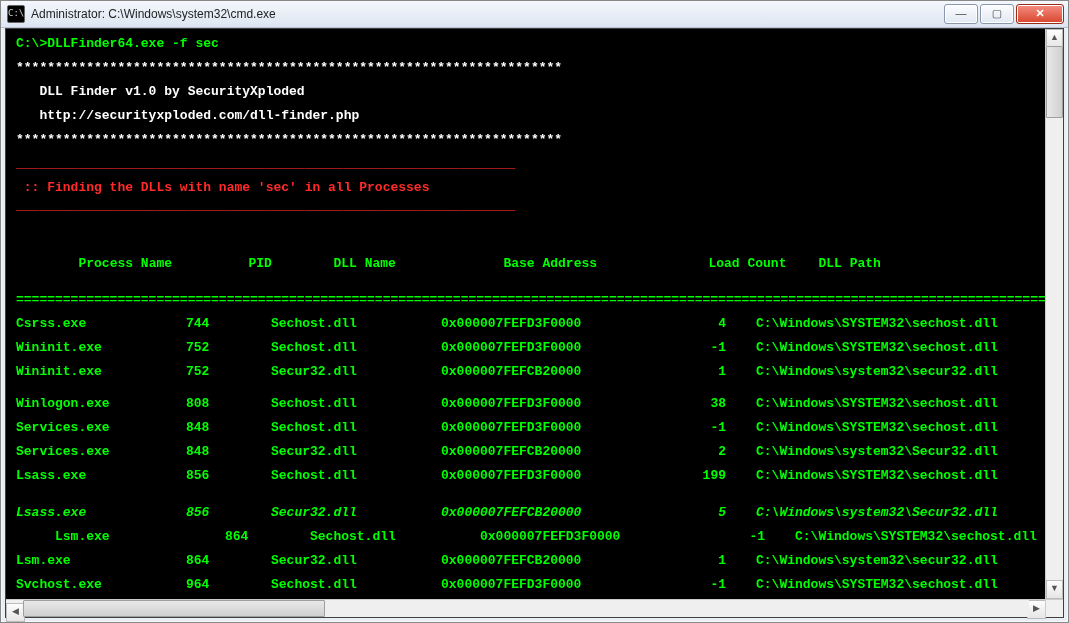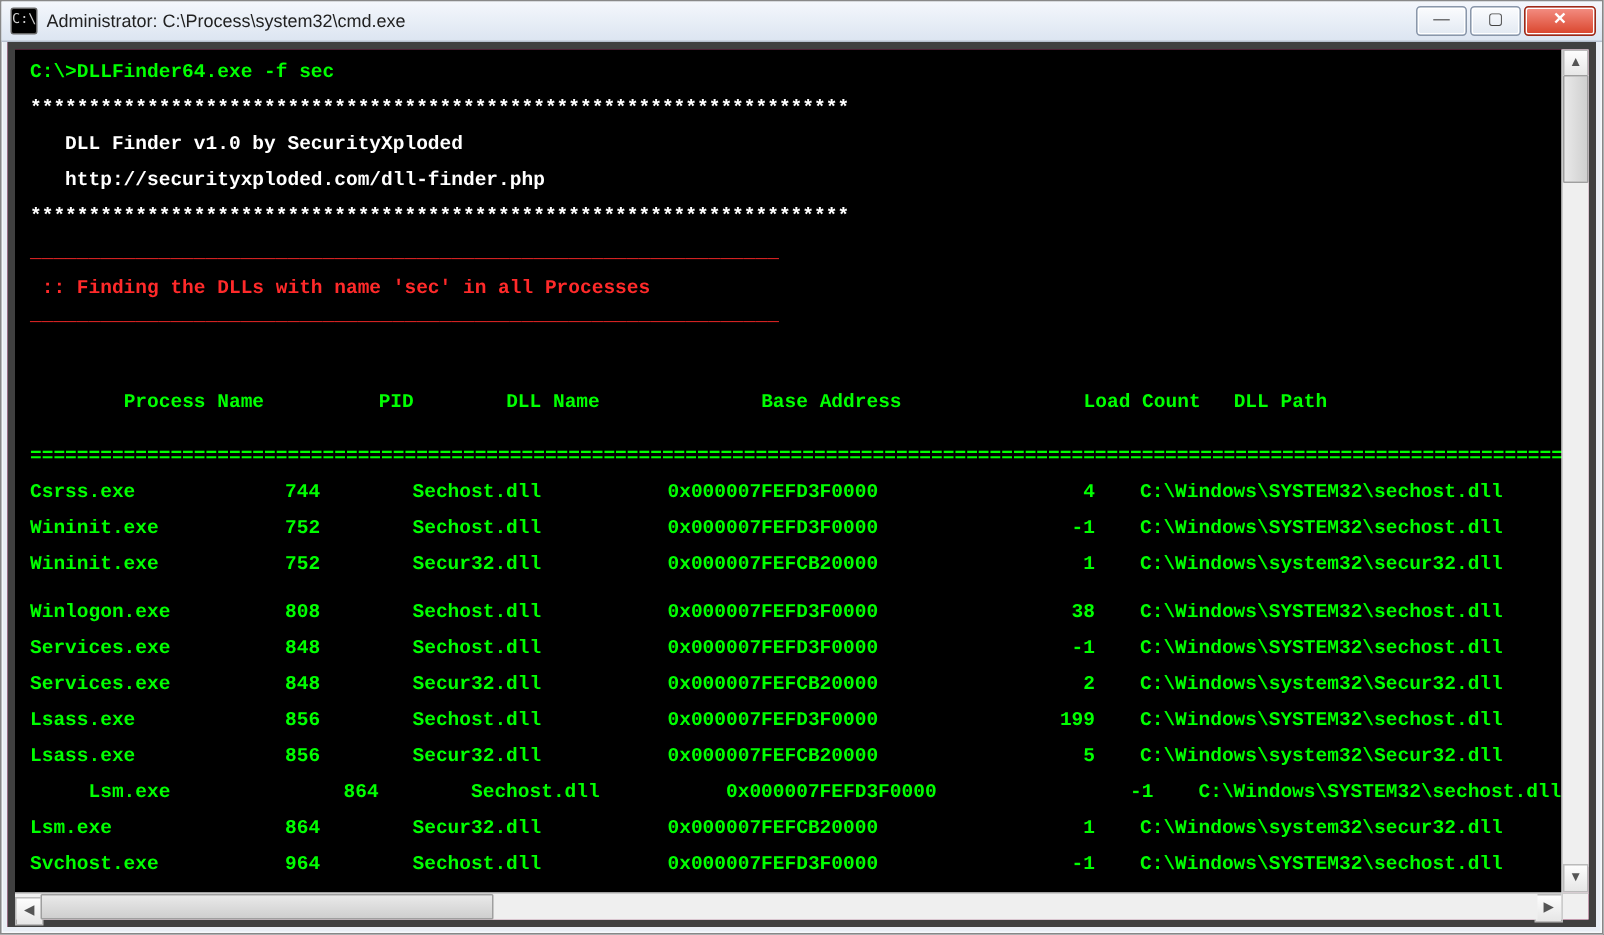--- a/index.html
+++ b/index.html
@@ -3,21 +3,21 @@
 <meta charset="utf-8">
 <style>
   html,body{margin:0;padding:0;width:1069px;height:623px;background:#fff;font-family:Segoe UI,Tahoma,sans-serif;overflow:hidden}
   .window{position:absolute;inset:0;border:1px solid #888;background:#e9eef5;box-shadow:inset 0 0 0 1px rgba(255,255,255,.6)}
   .titlebar{height:22px;display:flex;align-items:center;padding:2px 4px 2px 6px;background:linear-gradient(#f4f7fc,#dce5f1);border-bottom:1px solid #b6c0cf;font-size:12px;color:#222}
   .titlebar .icon{width:16px;height:16px;background:#000;border:1px solid #666;margin-right:6px;font-family:monospace;color:#ccc;font-size:9px;line-height:14px;text-align:center;border-radius:2px}
   .title-text{flex:1;white-space:nowrap;overflow:hidden;text-overflow:ellipsis}
   .winbtns{display:flex;gap:2px}
   .winbtn{width:32px;height:18px;border:1px solid #8a97aa;border-radius:3px;background:linear-gradient(#fbfcfe,#e2e9f2);font-size:11px;line-height:16px;text-align:center;color:#444;box-shadow:0 0 0 1px #fff inset}
   .winbtn.close{width:46px;background:linear-gradient(#f48f84,#d9442b);border-color:#9c2a18;color:#fff;font-weight:bold}
-  .frame{position:absolute;top:27px;left:4px;right:4px;bottom:4px;border:5px solid #404040;background:#ec4899}
+  .frame{position:absolute;top:27px;left:4px;right:4px;bottom:4px;border:1px solid #404040;background:#c2410c}
   .vscroll{position:absolute;top:0;right:0;bottom:18px;width:17px;background:#f0f0f0;border-left:1px solid #ccc}
   .vscroll .up,.vscroll .down{height:17px;border:1px solid #bbb;background:linear-gradient(#fdfdfd,#e6e6e6);font-size:9px;text-align:center;line-height:15px;color:#555}
   .vscroll .down{position:absolute;bottom:0;left:0;right:0}
   .vscroll .track{position:absolute;top:17px;bottom:17px;left:0;right:0;background:#efefef}
   .vscroll .thumb{position:absolute;top:0;left:0;right:0;height:70px;background:linear-gradient(90deg,#e9e9e9,#cfcfcf);border:1px solid #9f9f9f;border-radius:1px}
   .hscroll{position:absolute;left:0;right:17px;bottom:0;height:17px;background:#f0f0f0;border-top:1px solid #ccc}
   .hscroll .left,.hscroll .right{width:17px;height:17px;border:1px solid #bbb;background:linear-gradient(#fdfdfd,#e6e6e6);font-size:9px;text-align:center;line-height:15px;color:#555;display:inline-block}
   .hscroll .right{float:right}
   .hscroll .track{position:absolute;left:17px;right:17px;top:0;bottom:0;background:#efefef}
   .hscroll .thumb{position:absolute;left:0;top:0;bottom:0;width:300px;background:linear-gradient(#e9e9e9,#cfcfcf);border:1px solid #9f9f9f;border-radius:1px}
@@ -27,30 +27,30 @@
   .prompt{color:#00ff00}
   .stars{color:#fff}
   .header{color:#fff}
   .status{color:#ff2a2a}
   .rule{color:#ff2a2a}
   .cols{color:#00ff00}
   .sep{color:#00ff00}
   .row{white-space:pre}
   .col{display:inline-block;overflow:hidden;vertical-align:top}
   .c1{width:170px}.c2{width:85px;text-align:left}.c3{width:170px}.c4{width:205px}.c5{width:110px;text-align:right;padding-right:30px;box-sizing:border-box}.c6{width:290px}
-  .hdr .c5{text-align:center;padding-right:12px}
+  .hdr .c5{text-align:left;padding-right:12px}
   .spacer{height:6px}
 </style>
 </head>
 <body>
 
 <div class="window">
   <div class="titlebar">
     <div class="icon">C:\</div>
-    <div class="title-text">Administrator: C:\Process\system32\cmd.exe</div>
+    <div class="title-text">Administrator: C:\Windows\system32\cmd.exe</div>
     <div class="winbtns">
       <div class="winbtn">—</div>
       <div class="winbtn">▢</div>
       <div class="winbtn close">✕</div>
     </div>
   </div>
   <div class="frame">
     <div class="term">
       <div class="prompt">C:\&gt;DLLFinder64.exe -f sec</div>
       <div class="spacer"></div>
@@ -72,21 +72,21 @@
       </div>
       <div class="sep">========================================================================================================================================</div>
       <div id="rows">
           <div class="row" style="margin-top: 6px;"><span class="col c1">Csrss.exe</span><span class="col c2">744</span><span class="col c3">Sechost.dll</span><span class="col c4">0x000007FEFD3F0000</span><span class="col c5">4</span><span class="col c6">C:\Windows\SYSTEM32\sechost.dll</span></div>
           <div class="row" style="margin-top: 6px;"><span class="col c1">Wininit.exe</span><span class="col c2">752</span><span class="col c3">Sechost.dll</span><span class="col c4">0x000007FEFD3F0000</span><span class="col c5">-1</span><span class="col c6">C:\Windows\SYSTEM32\sechost.dll</span></div>
           <div class="row" style="margin-top: 6px;"><span class="col c1">Wininit.exe</span><span class="col c2">752</span><span class="col c3">Secur32.dll</span><span class="col c4">0x000007FEFCB20000</span><span class="col c5">1</span><span class="col c6">C:\Windows\system32\secur32.dll</span></div>
           <div class="row" style="margin-top: 14px;"><span class="col c1">Winlogon.exe</span><span class="col c2">808</span><span class="col c3">Sechost.dll</span><span class="col c4">0x000007FEFD3F0000</span><span class="col c5">38</span><span class="col c6">C:\Windows\SYSTEM32\sechost.dll</span></div>
           <div class="row" style="margin-top: 6px;"><span class="col c1">Services.exe</span><span class="col c2">848</span><span class="col c3">Sechost.dll</span><span class="col c4">0x000007FEFD3F0000</span><span class="col c5">-1</span><span class="col c6">C:\Windows\SYSTEM32\sechost.dll</span></div>
           <div class="row" style="margin-top: 6px;"><span class="col c1">Services.exe</span><span class="col c2">848</span><span class="col c3">Secur32.dll</span><span class="col c4">0x000007FEFCB20000</span><span class="col c5">2</span><span class="col c6">C:\Windows\system32\Secur32.dll</span></div>
           <div class="row" style="margin-top: 6px;"><span class="col c1">Lsass.exe</span><span class="col c2">856</span><span class="col c3">Sechost.dll</span><span class="col c4">0x000007FEFD3F0000</span><span class="col c5">199</span><span class="col c6">C:\Windows\SYSTEM32\sechost.dll</span></div>
-          <div class="row" style="margin-top: 6px;"><span class="col c1">Lsass.exe</span><span class="col c2">856</span><span class="col c3">Secur32.dll</span><span class="col c4">0x000007FEFCB20000</span><span class="col c5">5</span><span class="col c6">C:\Windows\system32\Secur32.dll</span></div>
+          <div class="row" style="margin-top: 19px; font-style: italic;"><span class="col c1">Lsass.exe</span><span class="col c2">856</span><span class="col c3">Secur32.dll</span><span class="col c4">0x000007FEFCB20000</span><span class="col c5">5</span><span class="col c6">C:\Windows\system32\Secur32.dll</span></div>
           <div class="row" style="margin-top: 6px; margin-left: 39px;"><span class="col c1">Lsm.exe</span><span class="col c2">864</span><span class="col c3">Sechost.dll</span><span class="col c4">0x000007FEFD3F0000</span><span class="col c5">-1</span><span class="col c6">C:\Windows\SYSTEM32\sechost.dll</span></div>
           <div class="row" style="margin-top: 6px;"><span class="col c1">Lsm.exe</span><span class="col c2">864</span><span class="col c3">Secur32.dll</span><span class="col c4">0x000007FEFCB20000</span><span class="col c5">1</span><span class="col c6">C:\Windows\system32\secur32.dll</span></div>
           <div class="row" style="margin-top: 6px;"><span class="col c1">Svchost.exe</span><span class="col c2">964</span><span class="col c3">Sechost.dll</span><span class="col c4">0x000007FEFD3F0000</span><span class="col c5">-1</span><span class="col c6">C:\Windows\SYSTEM32\sechost.dll</span></div>
         </div>
     </div>
     <div class="vscroll">
       <div class="up">▲</div>
       <div class="track">
         <div class="thumb"></div>
       </div>

